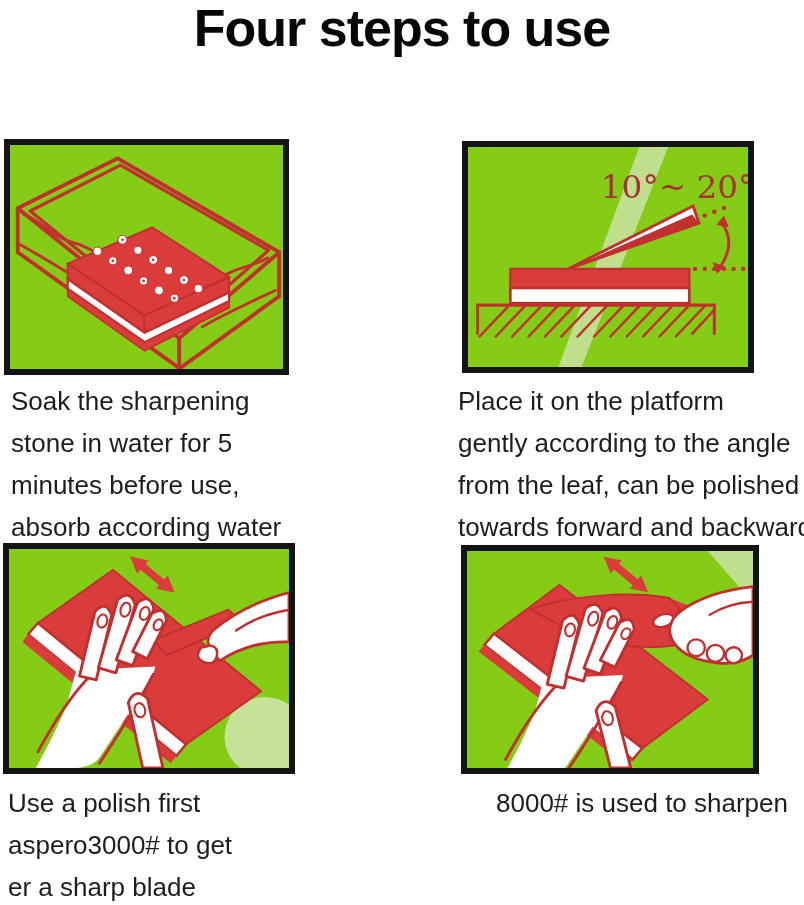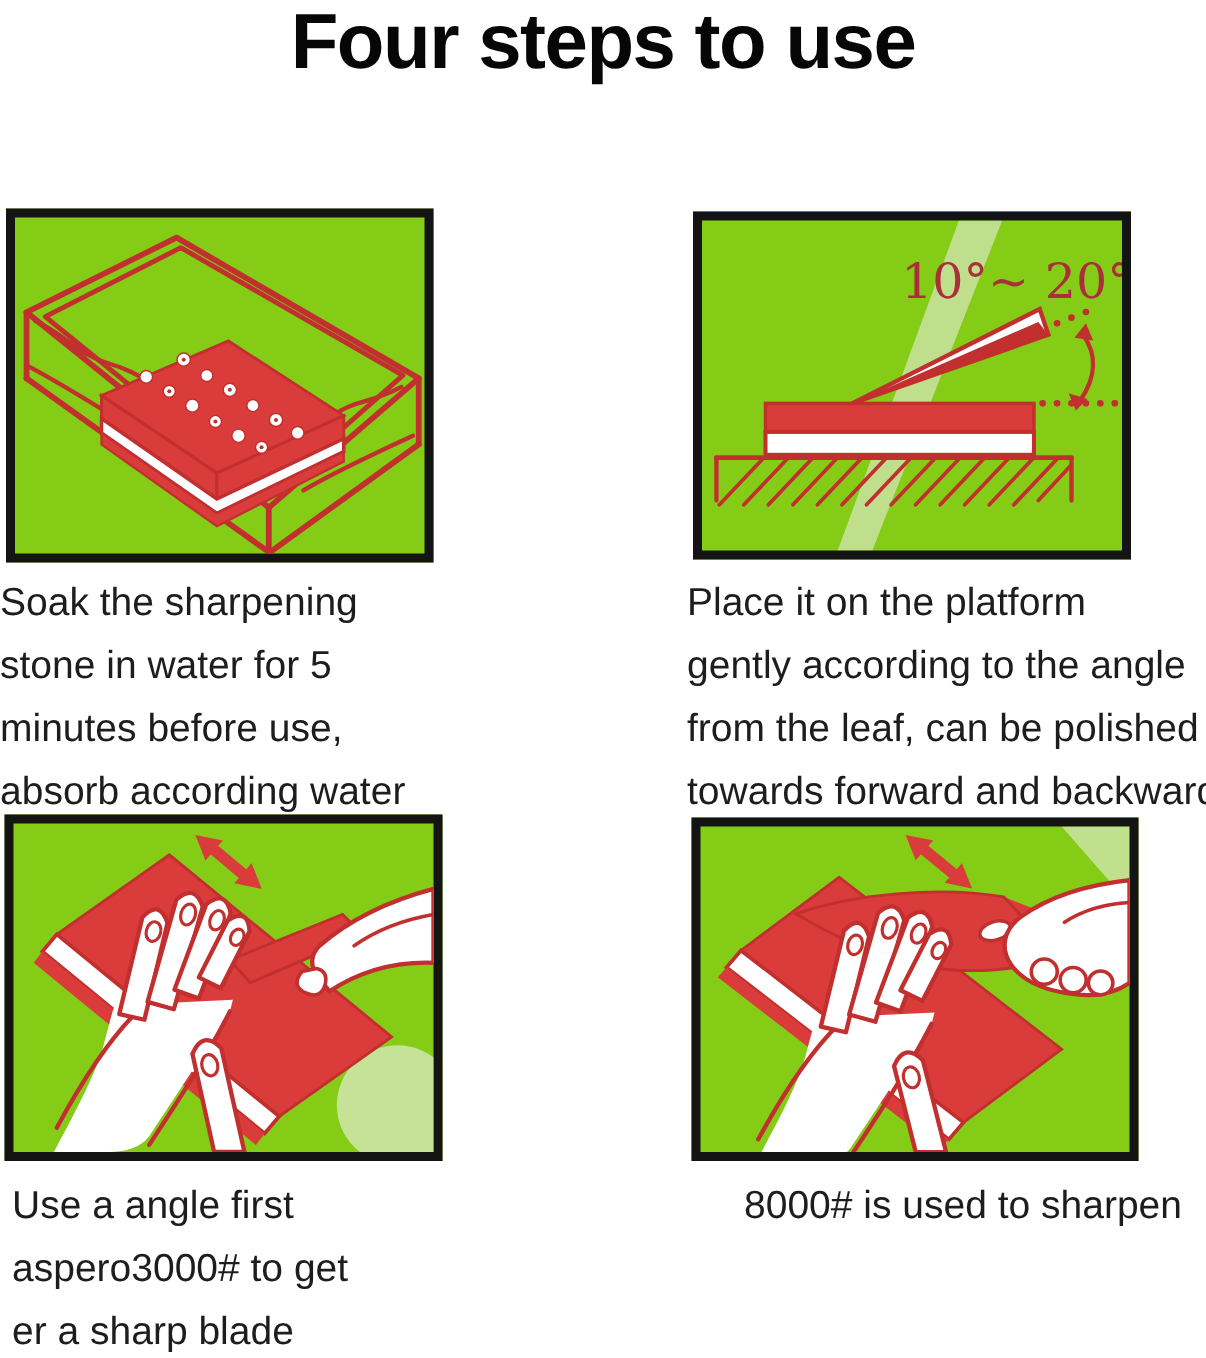--- a/index.html
+++ b/index.html
@@ -16,21 +16,21 @@
     position:absolute;background:#84cc16;border:6px solid var(--frame,#141414);
     box-sizing:border-box;
   }
   .panel svg{display:block;width:100%;height:100%;}
   #panel-soak   {left:4px;  top:139px; width:285px; height:236px;}
   #panel-angle  {left:462px;top:141px; width:292px; height:232px;}
   #panel-polish {left:3px;  top:543px; width:292px; height:231px;}
   #panel-sharpen{left:461px;top:545px; width:298px; height:229px;}
   .cap{position:absolute;color:var(--ink,#1d1d1d);font-size:26px;}
   .cap div{height:42px;line-height:42px;white-space:nowrap;}
-  #cap-soak   {left:0;  top:380px;}
+  #cap-soak   {left:11px;  top:380px;}
   #cap-angle  {left:458px;top:380px;}
   #cap-polish {left:8px;  top:782px;}
   #cap-sharpen{left:460px;top:782px;margin-left:36px;}
   .ln{stroke:var(--line,#c22f2f);fill:none;stroke-linecap:round;stroke-linejoin:round;}
 </style>
 </head>
 <body>
 
 <div class="title">Four steps to use</div>
 
@@ -230,20 +230,20 @@
 </div>
 
 <div class="cap" id="cap-angle">
   <div>Place it on the platform</div>
   <div>gently according to the angle</div>
   <div>from the leaf, can be polished</div>
   <div>towards forward and backward</div>
 </div>
 
 <div class="cap" id="cap-polish">
-  <div>Use a angle first</div>
+  <div>Use a polish first</div>
   <div>aspero3000# to get</div>
   <div>er a sharp blade</div>
 </div>
 
 <div class="cap" id="cap-sharpen">
   <div>8000# is used to sharpen</div>
 </div>
 
 </body></html>

